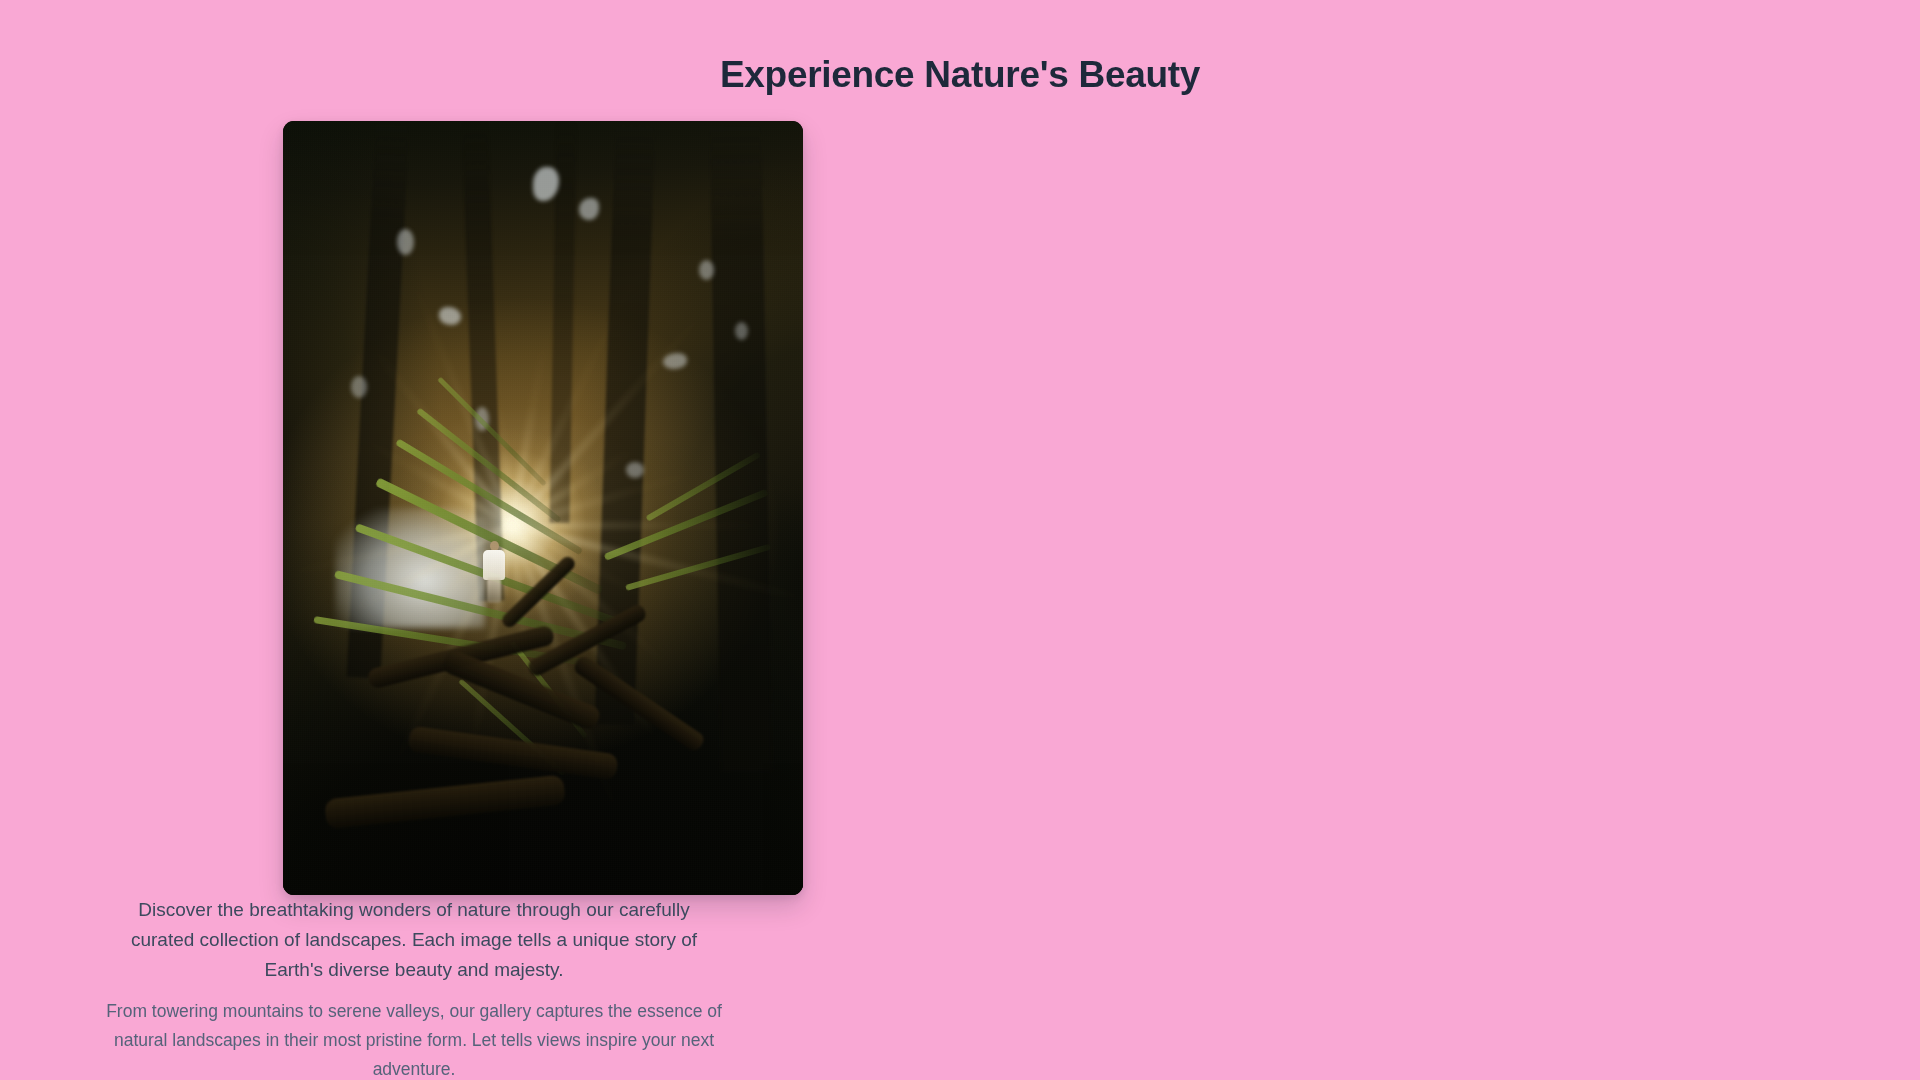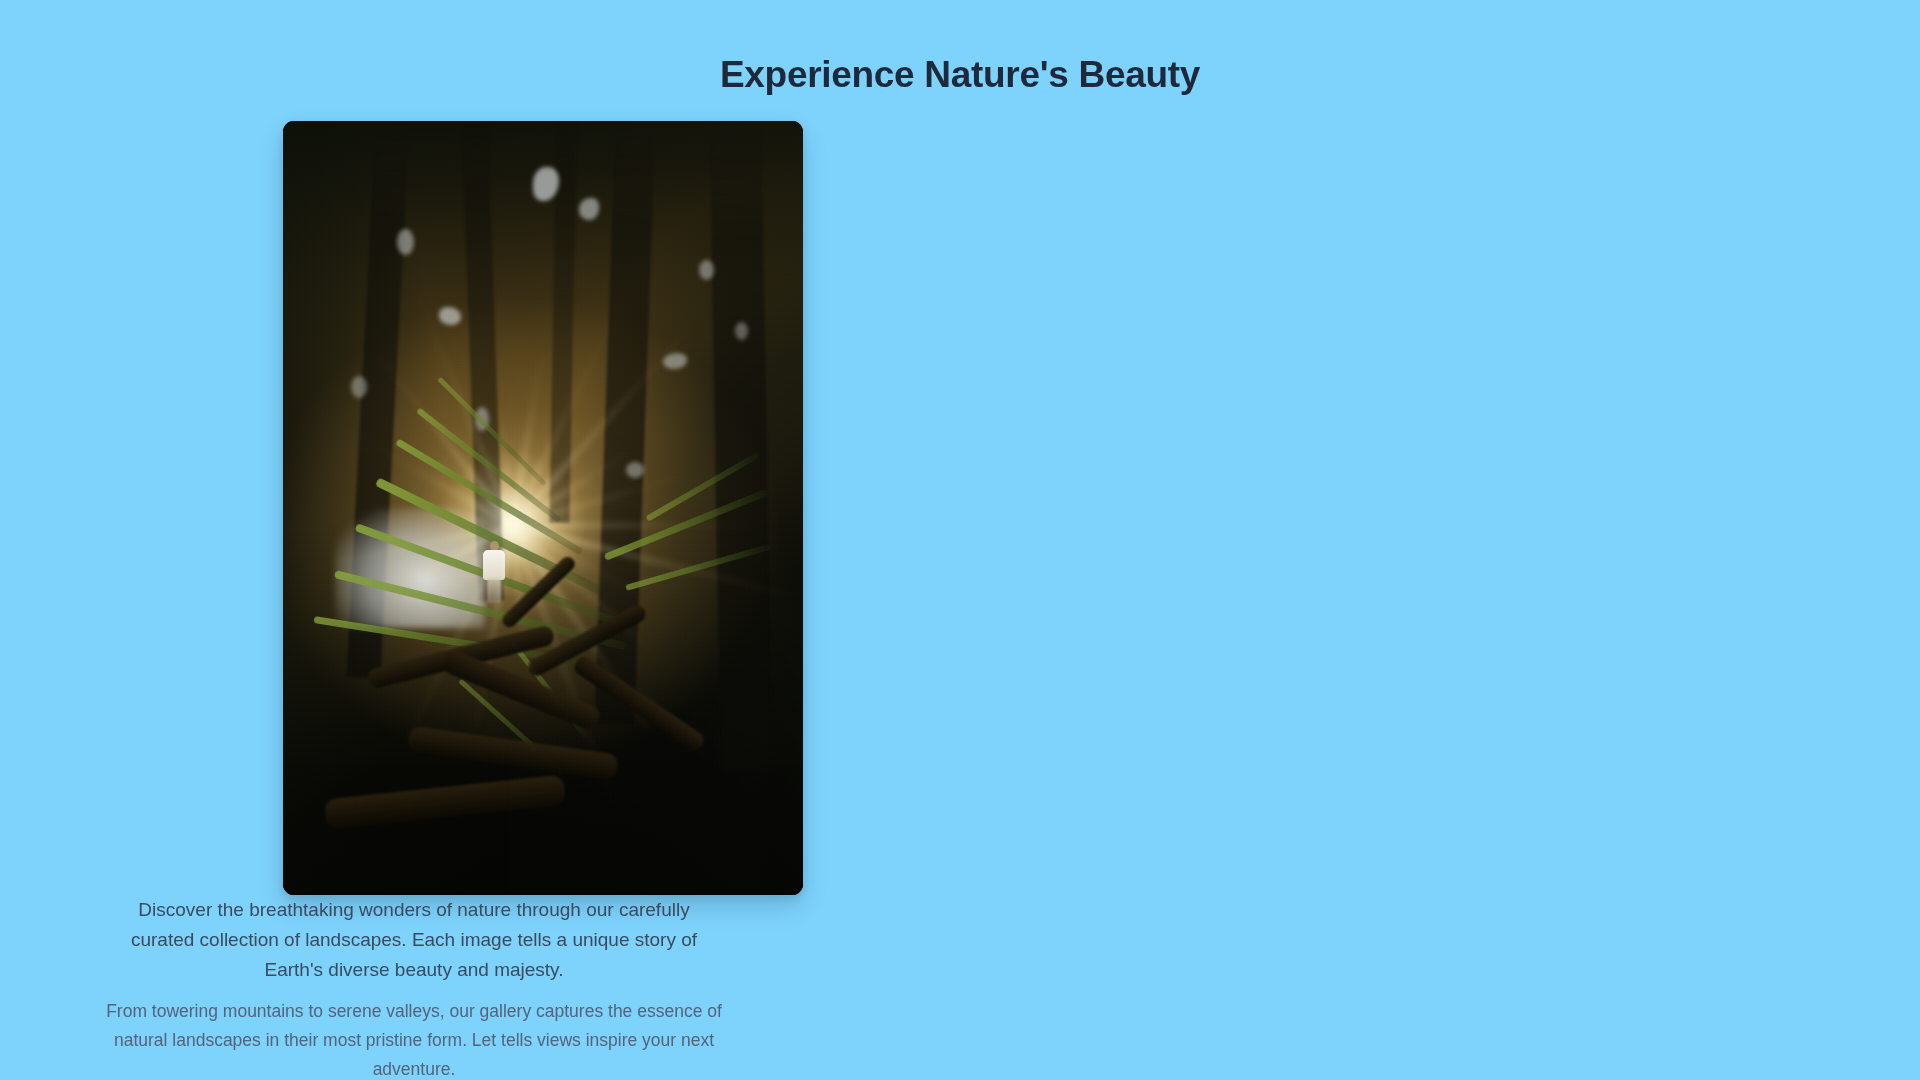--- a/index.html
+++ b/index.html
@@ -11,21 +11,21 @@
     height: 1080px;
     background: #ffffff;
     font-family: "Liberation Sans", sans-serif;
     overflow: hidden;
   }
 
   .page {
     position: relative;
     width: 1920px;
     height: 1080px;
-    background: #7dd3fc;
+    background: #f9a8d4;
   }
 
   
   .page-title {
     position: absolute;
     left: 0;
     top: 28px;
     width: 1920px;
     text-align: center;
     font-size: 37px;

